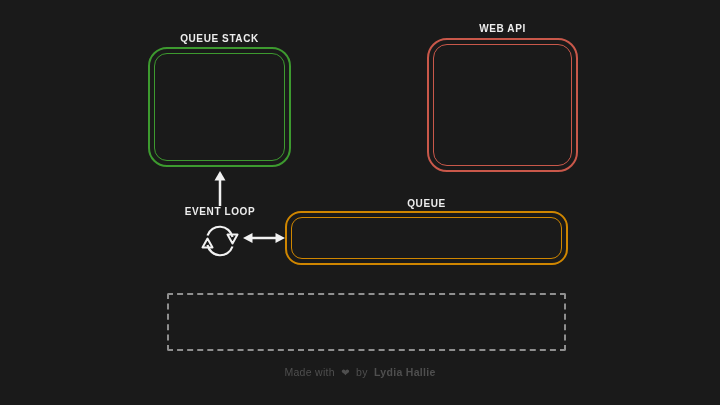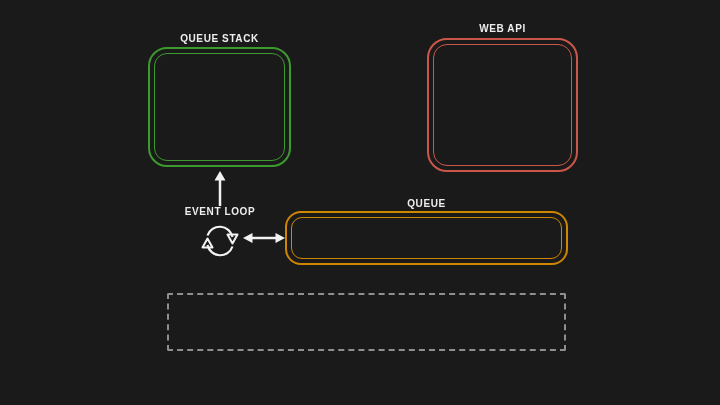--- a/index.html
+++ b/index.html
@@ -109,14 +109,20 @@
   <div class="lr-arrow" style="color: rgb(242, 242, 242);">
     <svg width="44" height="14" viewBox="0 0 44 14">
       <line x1="9" y1="7" x2="35" y2="7" stroke="currentColor" stroke-width="2.5"></line>
       <path d="M1 7 L10.5 2 L10.5 12 Z" fill="currentColor"></path>
       <path d="M43 7 L33.5 2 L33.5 12 Z" fill="currentColor"></path>
     </svg>
   </div>
 
   <div class="output-box" style="border-color: rgb(143, 143, 143);"></div>
 
+  <div class="footer" style="color: rgb(79, 79, 79);">
+    <span>Made with</span>
+    <span class="heart">❤</span>
+    <span>by</span>
+    <span class="author">Lydia Hallie</span>
+  </div>
 
 </div>
 
 </body></html>

